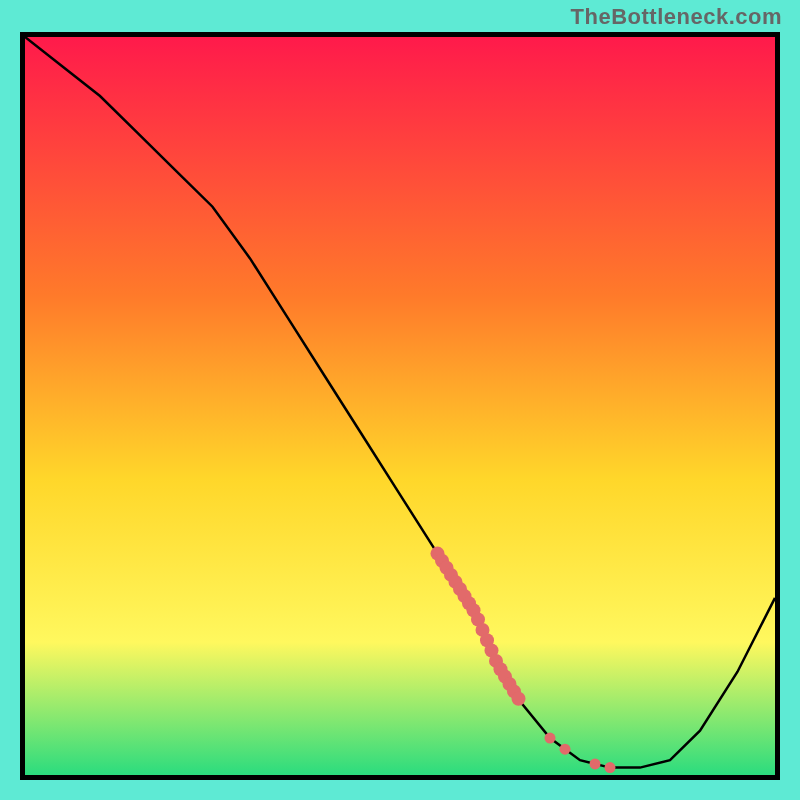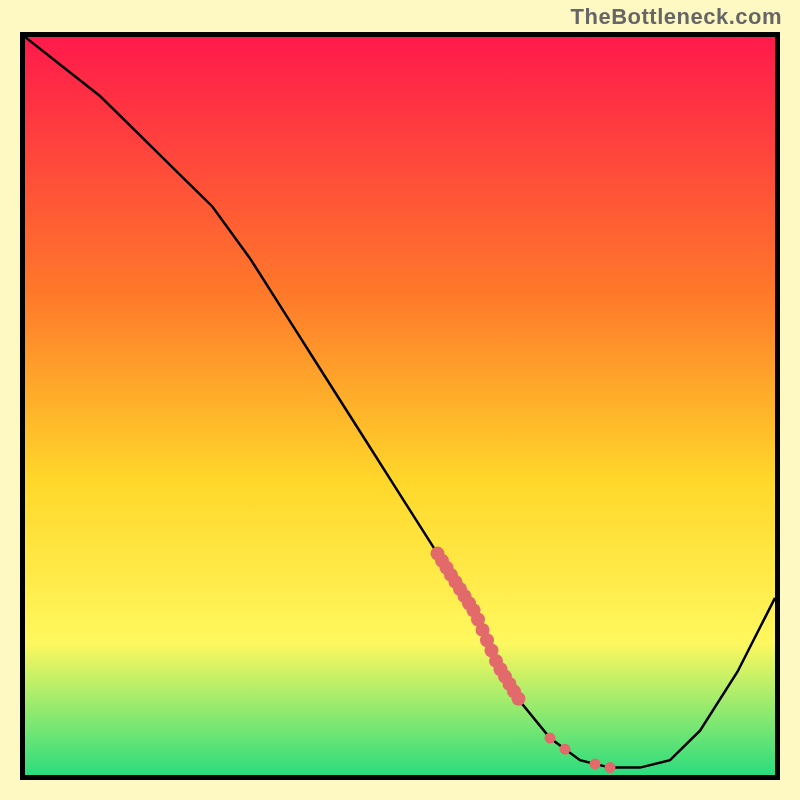--- a/index.html
+++ b/index.html
@@ -8,21 +8,21 @@
     width: 800px;
     height: 800px;
     background: #000;
     font-family: Arial, Helvetica, sans-serif;
     overflow: hidden;
   }
   .outer {
     position: relative;
     width: 800px;
     height: 800px;
-    background: #fef9c3;
+    background: #5eead4;
   }
   .watermark {
     position: absolute;
     top: 4px;
     right: 18px;
     color: #666;
     font-size: 22px;
     font-weight: bold;
     letter-spacing: 0.5px;
     z-index: 5;

